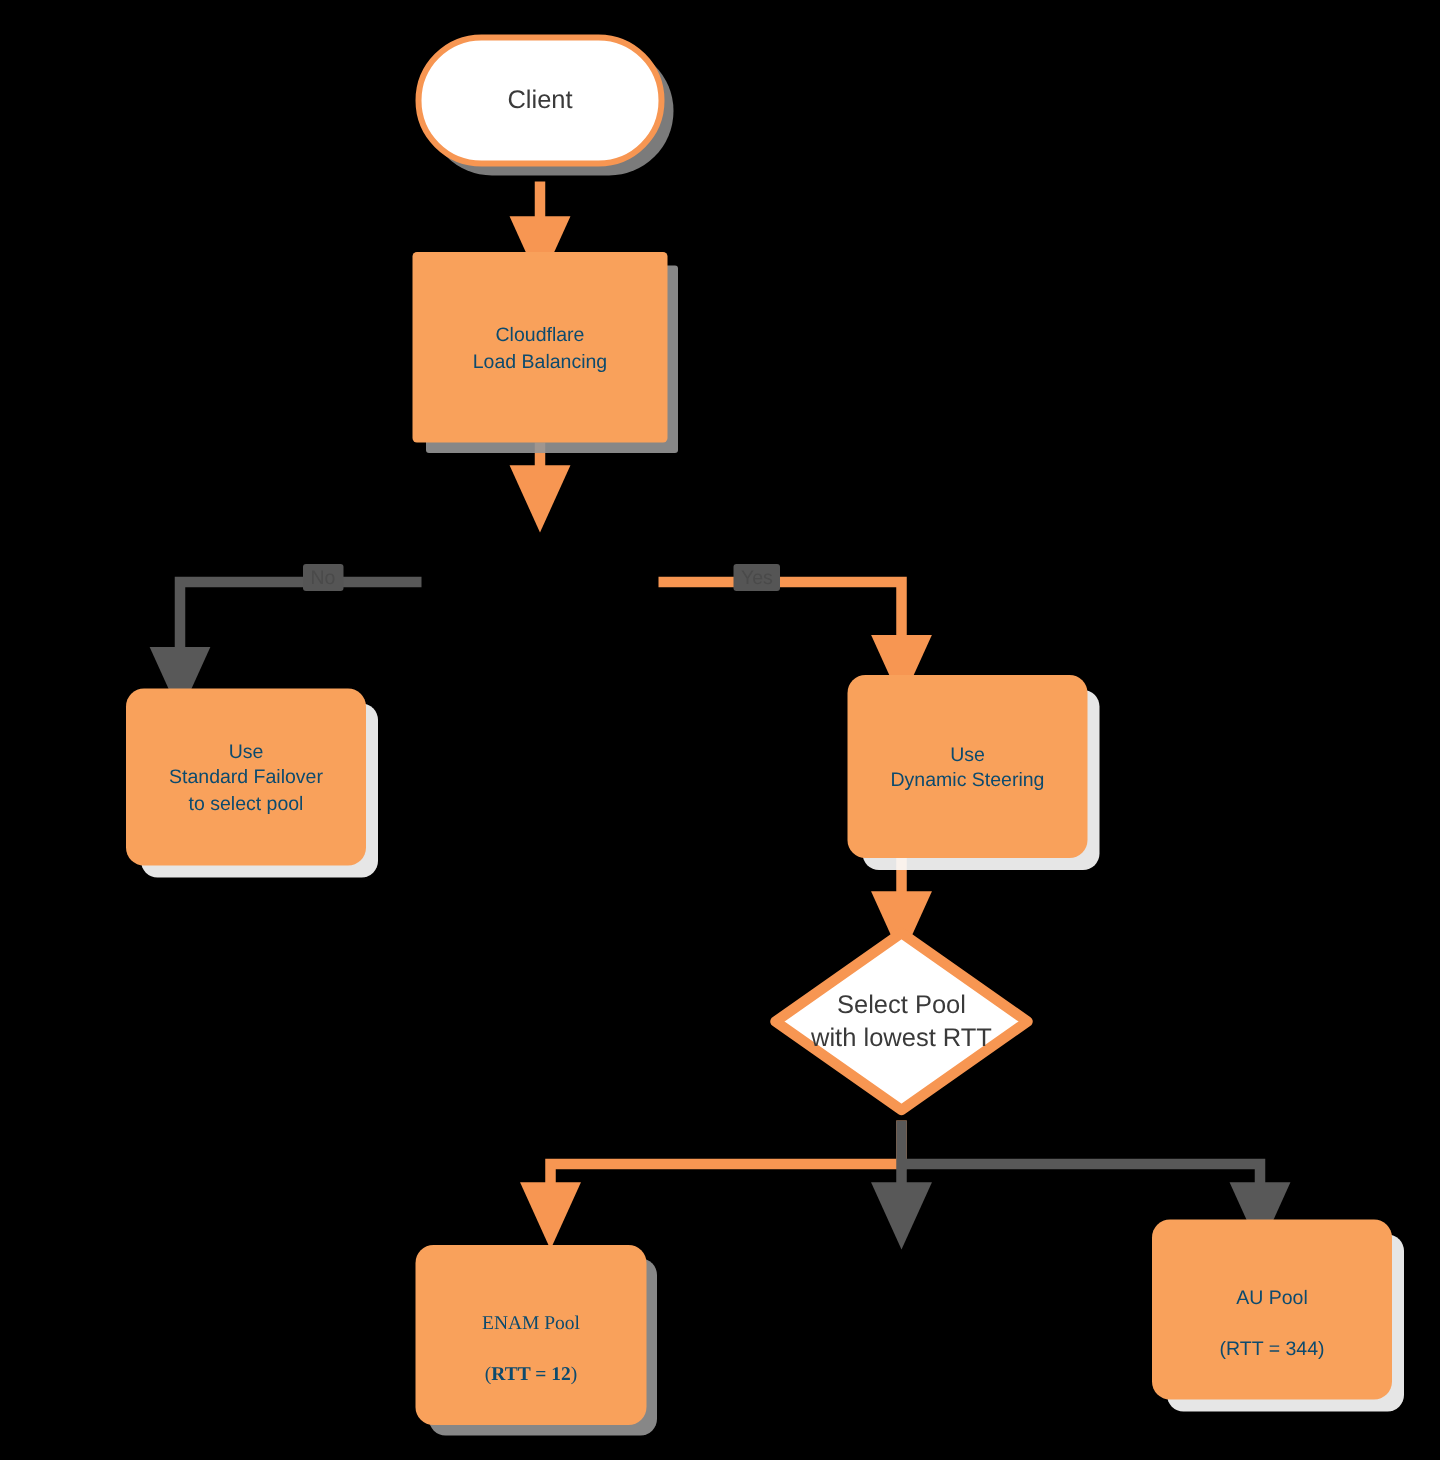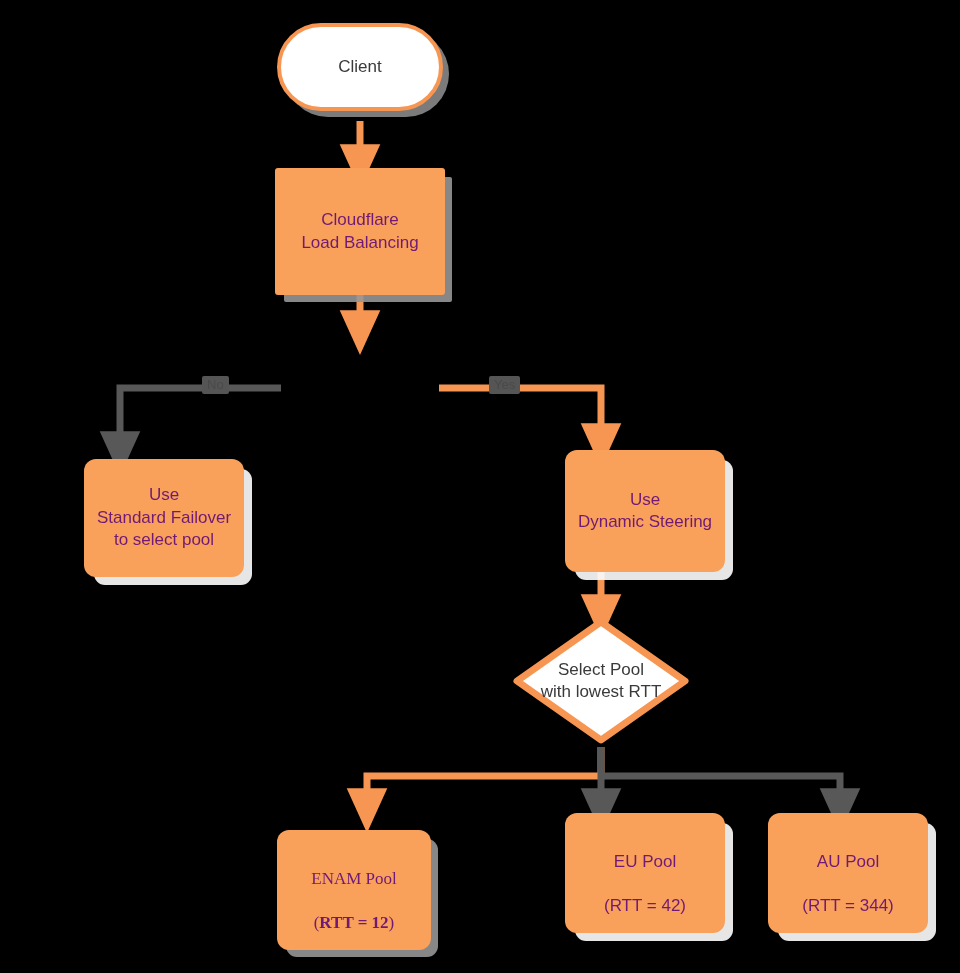--- a/index.html
+++ b/index.html
@@ -49,22 +49,22 @@
     border: 4px solid #f79652;
     border-radius: 44px;
     color: #3a3a3a;
     font-size: 17px;
     box-shadow: 7px 7px 0 -1px rgba(140,140,140,0.88);
   }
 
   
   .node-process {
     background: #f9a15b;
-    color: #701a75;
-    font-size: 17px;
+    color: #0c4a6e;
+    font-size: 13px;
     border-radius: 3px;
   }
   .shadow-gray {
     box-shadow: 8px 8px 0 -1px rgba(150,150,150,0.9);
   }
   .shadow-light {
     border-radius: 12px;
     box-shadow: 9px 9px 0 -1px rgba(250,250,250,0.92);
     margin-left: 44px;
   }
@@ -183,26 +183,20 @@
 with lowest RTT</span>
   </div>
 
   <div class="node node-process r-lg shadow-gray" style="left:277px; top:830px; width:154px; height:120px;font-family:Liberation Serif, serif;">
     <span class="label">
       <span>ENAM Pool</span><br>
       <span>(</span><b>RTT = 12</b><span>)</span>
     </span>
   </div>
 
-  <div class="node node-process r-lg shadow-light" style="left:521px; top:813px; width:160px; height:120px;">
-    <span class="label">
-      <span>EU Pool</span><br>
-      <span>(RTT = 42)</span>
-    </span>
-  </div>
 
   <div class="node node-process r-lg shadow-light" style="left:724px; top:813px; width:160px; height:120px;">
     <span class="label">
       <span>AU Pool</span><br>
       <span>(RTT = 344)</span>
     </span>
   </div>
 
 </div>
 

